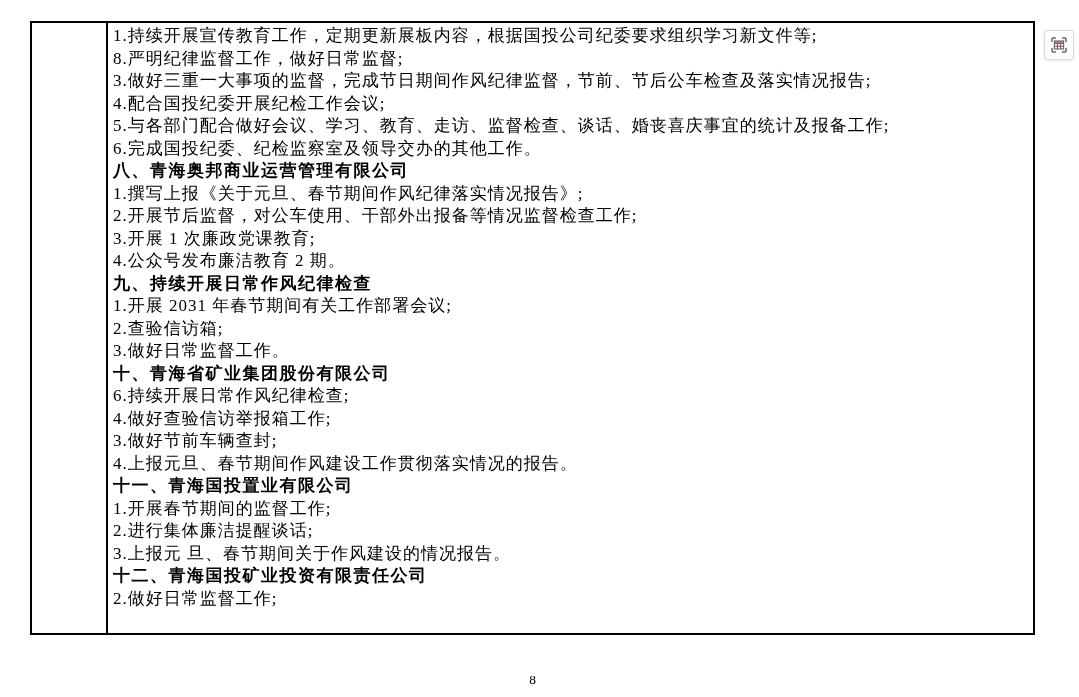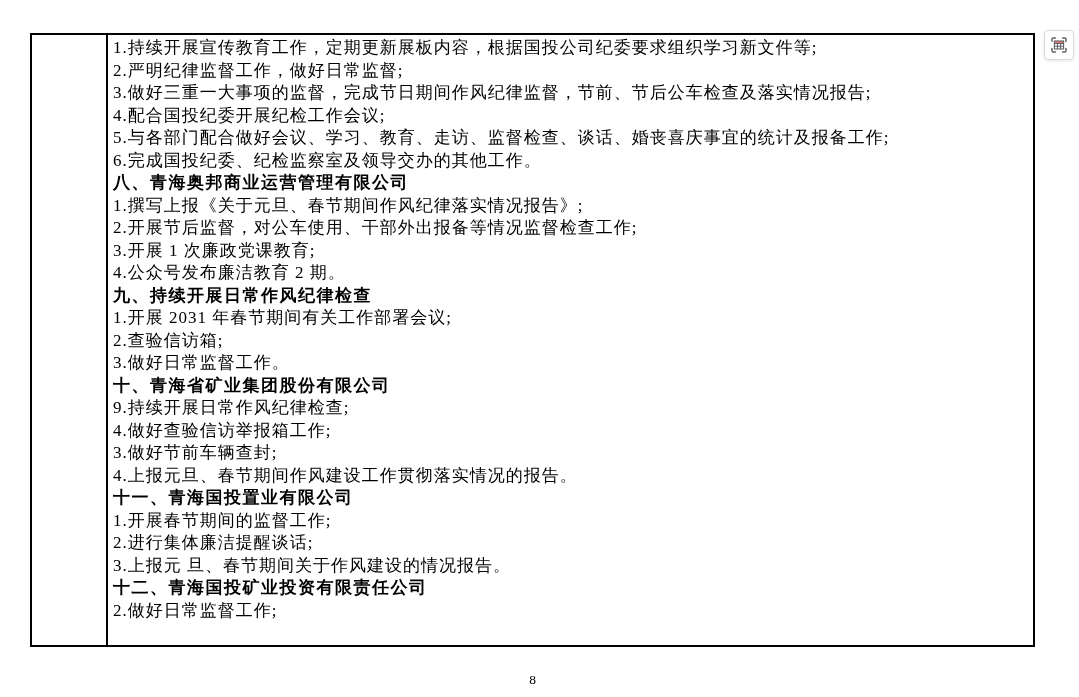--- a/index.html
+++ b/index.html
@@ -7,21 +7,21 @@
     width: 1079px; height: 697px;
     background: #ffffff;
     font-family: "Liberation Serif", "DejaVu Serif", serif;
     overflow: hidden;
     position: relative;
   }
   .page { position: absolute; inset: 0; background: #ffffff; }
 
   .report-table {
     position: absolute;
-    left: 30px; top: 33px;
+    left: 30px; top: 21px;
     width: 1005px; height: 614px;
     border: 2.5px solid #000000;
     display: flex;
     background: #ffffff;
   }
   .left-cell {
     width: 76px;
     border-right: 2px solid #000000;
     flex: none;
   }
@@ -72,36 +72,36 @@
 </style>
 </head>
 <body>
 
 <div class="page">
 
   <div class="report-table">
     <div class="left-cell"></div>
     <div class="content-cell" id="content-cell">
         <div class="line item">1.持续开展宣传教育工作，定期更新展板内容，根据国投公司纪委要求组织学习新文件等;</div>
-        <div class="line item">2.严明纪律监督工作，做好日常监督;</div>
+        <div class="line item">8.严明纪律监督工作，做好日常监督;</div>
         <div class="line item">3.做好三重一大事项的监督，完成节日期间作风纪律监督，节前、节后公车检查及落实情况报告;</div>
         <div class="line item">4.配合国投纪委开展纪检工作会议;</div>
         <div class="line item">5.与各部门配合做好会议、学习、教育、走访、监督检查、谈话、婚丧喜庆事宜的统计及报备工作;</div>
         <div class="line item">6.完成国投纪委、纪检监察室及领导交办的其他工作。</div>
         <div class="line heading">八、青海奥邦商业运营管理有限公司</div>
         <div class="line item">1.撰写上报《关于元旦、春节期间作风纪律落实情况报告》;</div>
         <div class="line item">2.开展节后监督，对公车使用、干部外出报备等情况监督检查工作;</div>
         <div class="line item">3.开展 1 次廉政党课教育;</div>
         <div class="line item">4.公众号发布廉洁教育 2 期。</div>
         <div class="line heading">九、持续开展日常作风纪律检查</div>
         <div class="line item">1.开展 2031 年春节期间有关工作部署会议;</div>
         <div class="line item">2.查验信访箱;</div>
         <div class="line item">3.做好日常监督工作。</div>
         <div class="line heading">十、青海省矿业集团股份有限公司</div>
-        <div class="line item">9.持续开展日常作风纪律检查;</div>
+        <div class="line item">6.持续开展日常作风纪律检查;</div>
         <div class="line item">4.做好查验信访举报箱工作;</div>
         <div class="line item">3.做好节前车辆查封;</div>
         <div class="line item">4.上报元旦、春节期间作风建设工作贯彻落实情况的报告。</div>
         <div class="line heading">十一、青海国投置业有限公司</div>
         <div class="line item">1.开展春节期间的监督工作;</div>
         <div class="line item">2.进行集体廉洁提醒谈话;</div>
         <div class="line item">3.上报元 旦、春节期间关于作风建设的情况报告。</div>
         <div class="line heading">十二、青海国投矿业投资有限责任公司</div>
         <div class="line item">2.做好日常监督工作;</div>
       </div>

